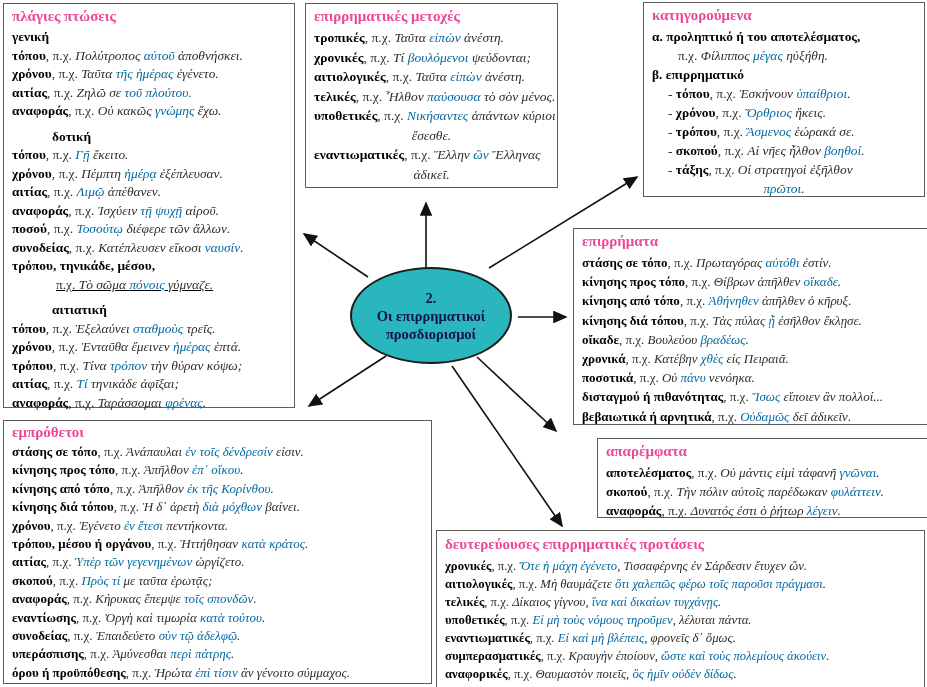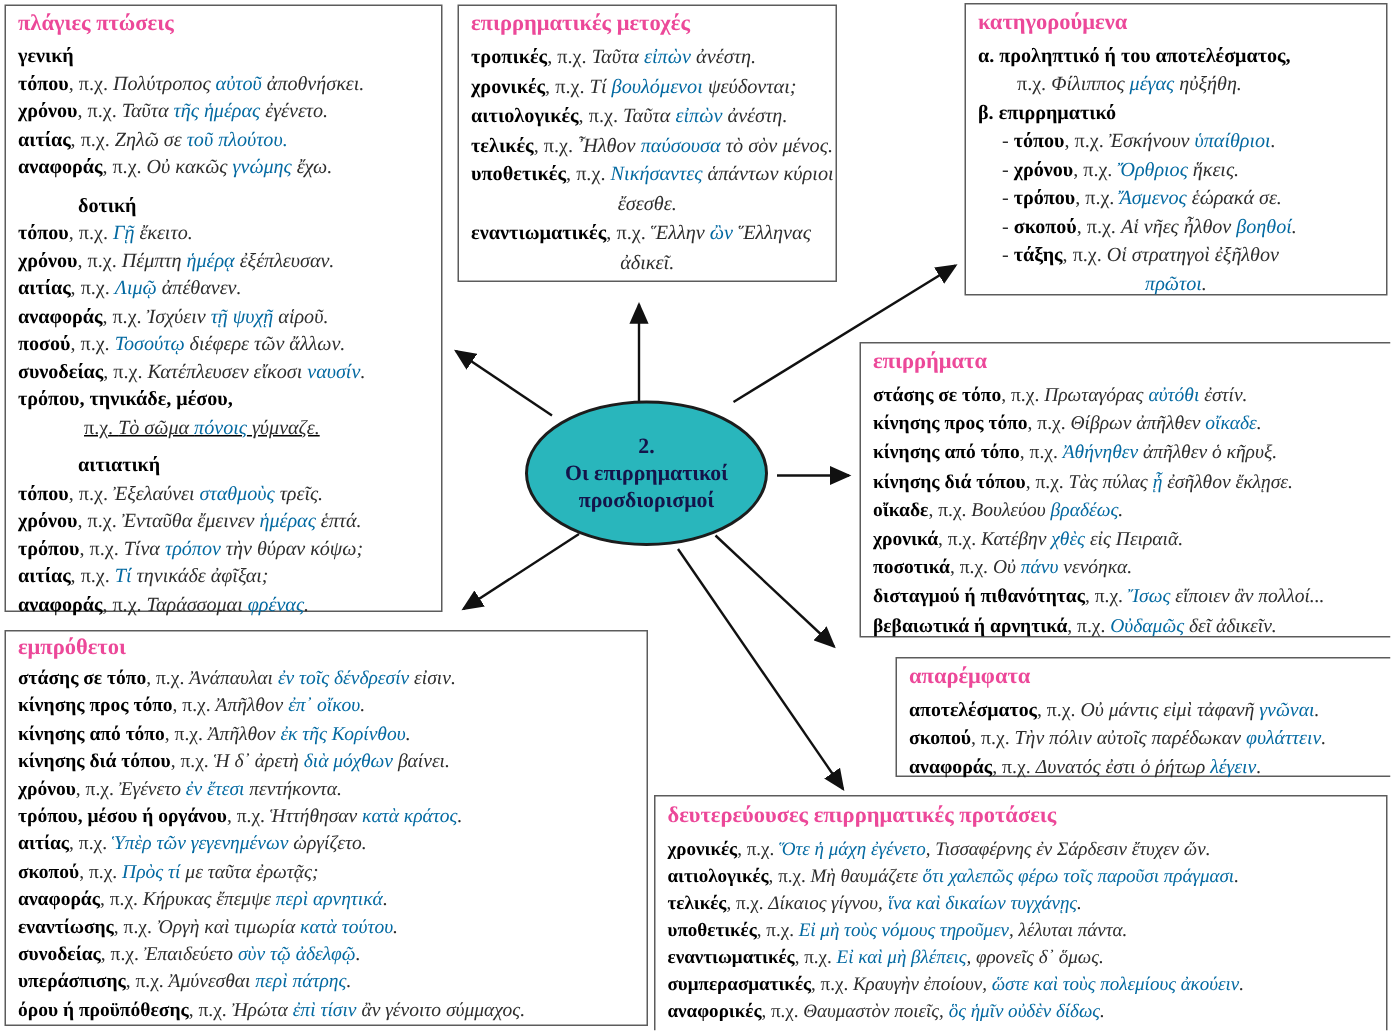--- a/index.html
+++ b/index.html
@@ -154,21 +154,21 @@
     <h2>εμπρόθετοι</h2>
     <div>
         <div class="ln"><span class="sg-b">στάσης σε τόπο</span><span class="sg-n">, π.χ. </span><span class="sg-i">Ἀνάπαυλαι </span><span class="sg-o">ἐν τοῖς δένδρεσίν</span><span class="sg-i"> εἰσιν.</span></div>
         <div class="ln"><span class="sg-b">κίνησης προς τόπο</span><span class="sg-n">, π.χ. </span><span class="sg-i">Ἀπῆλθον </span><span class="sg-o">ἐπ᾿ οἴκου</span><span class="sg-i">.</span></div>
         <div class="ln"><span class="sg-b">κίνησης από τόπο</span><span class="sg-n">, π.χ. </span><span class="sg-i">Ἀπῆλθον </span><span class="sg-o">ἐκ τῆς Κορίνθου</span><span class="sg-i">.</span></div>
         <div class="ln"><span class="sg-b">κίνησης διά τόπου</span><span class="sg-n">, π.χ. </span><span class="sg-i">Ἡ δ᾿ ἀρετὴ </span><span class="sg-o">διὰ μόχθων</span><span class="sg-i"> βαίνει.</span></div>
         <div class="ln"><span class="sg-b">χρόνου</span><span class="sg-n">, π.χ. </span><span class="sg-i">Ἐγένετο </span><span class="sg-o">ἐν ἔτεσι</span><span class="sg-i"> πεντήκοντα.</span></div>
         <div class="ln"><span class="sg-b">τρόπου, μέσου ή οργάνου</span><span class="sg-n">, π.χ. </span><span class="sg-i">Ἡττήθησαν </span><span class="sg-o">κατὰ κράτος</span><span class="sg-i">.</span></div>
         <div class="ln"><span class="sg-b">αιτίας</span><span class="sg-n">, π.χ. </span><span class="sg-o">Ὑπὲρ τῶν γεγενημένων</span><span class="sg-i"> ὠργίζετο.</span></div>
         <div class="ln"><span class="sg-b">σκοπού</span><span class="sg-n">, π.χ. </span><span class="sg-o">Πρὸς τί</span><span class="sg-i"> με ταῦτα ἐρωτᾷς;</span></div>
-        <div class="ln"><span class="sg-b">αναφοράς</span><span class="sg-n">, π.χ. </span><span class="sg-i">Κήρυκας ἔπεμψε </span><span class="sg-o">περὶ αρνητικά</span><span class="sg-i">.</span></div>
+        <div class="ln"><span class="sg-b">αναφοράς</span><span class="sg-n">, π.χ. </span><span class="sg-i">Κήρυκας ἔπεμψε </span><span class="sg-o">τοῖς σπονδῶν</span><span class="sg-i">.</span></div>
         <div class="ln"><span class="sg-b">εναντίωσης</span><span class="sg-n">, π.χ. </span><span class="sg-i">Ὀργὴ καὶ τιμωρία </span><span class="sg-o">κατὰ τούτου</span><span class="sg-i">.</span></div>
         <div class="ln"><span class="sg-b">συνοδείας</span><span class="sg-n">, π.χ. </span><span class="sg-i">Ἐπαιδεύετο </span><span class="sg-o">σὺν τῷ ἀδελφῷ</span><span class="sg-i">.</span></div>
         <div class="ln"><span class="sg-b">υπεράσπισης</span><span class="sg-n">, π.χ. </span><span class="sg-i">Ἀμύνεσθαι </span><span class="sg-o">περὶ πάτρης</span><span class="sg-i">.</span></div>
         <div class="ln"><span class="sg-b">όρου ή προϋπόθεσης</span><span class="sg-n">, π.χ. </span><span class="sg-i">Ἠρώτα </span><span class="sg-o">ἐπὶ τίσιν</span><span class="sg-i"> ἂν γένοιτο σύμμαχος.</span></div>
       </div>
   </div>
 
   <div id="central">
     <span>2.</span>
     <span>Οι επιρρηματικοί</span>

